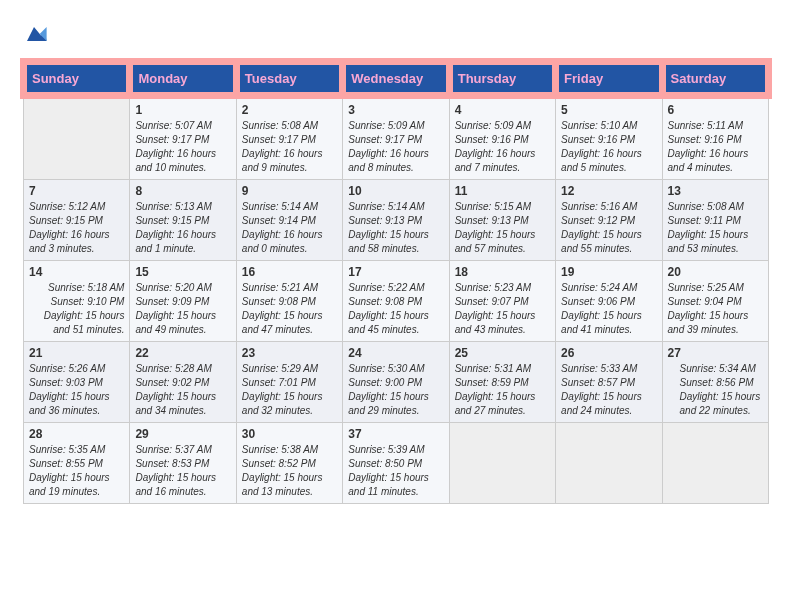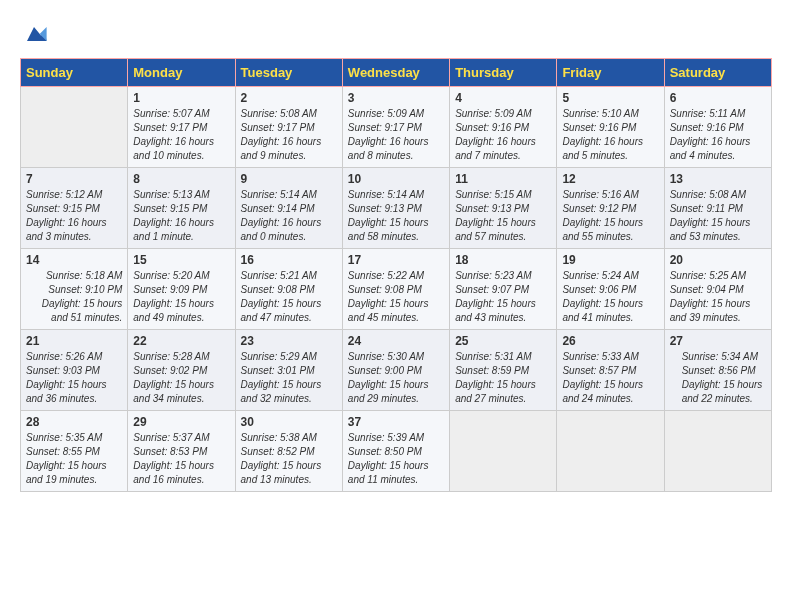--- a/index.html
+++ b/index.html
@@ -43,26 +43,26 @@
       font-size: 16px;
       color: #555;
     }
     table {
       width: 100%;
       border-collapse: collapse;
       table-layout: fixed;
     }
     thead tr th {
       background-color: #2255a4;
-      color: #fde047;
+      color: #f9a8d4;
       font-size: 13px;
       font-weight: bold;
       text-align: left;
       padding: 6px 5px;
-      border: 1px solid #fca5a5;
+      border: 7px solid #fca5a5;
     }
     tbody tr td {
       vertical-align: top;
       border: 1px solid #ccc;
       padding: 4px 5px;
       font-size: 10.5px;
       color: #333;
       height: 80px;
     }
     .day-num {
@@ -273,21 +273,21 @@
         <td>
           <div class="day-num">22</div>
           <div class="day-info" style="white-space: pre-line;">Sunrise: 5:28 AM
 Sunset: 9:02 PM
 Daylight: 15 hours
 and 34 minutes.</div>
         </td>
         <td>
           <div class="day-num">23</div>
           <div class="day-info" style="white-space: pre-line;">Sunrise: 5:29 AM
-Sunset: 3:01 PM
+Sunset: 7:01 PM
 Daylight: 15 hours
 and 32 minutes.</div>
         </td>
         <td>
           <div class="day-num">24</div>
           <div class="day-info" style="white-space: pre-line;">Sunrise: 5:30 AM
 Sunset: 9:00 PM
 Daylight: 15 hours
 and 29 minutes.</div>
         </td>

